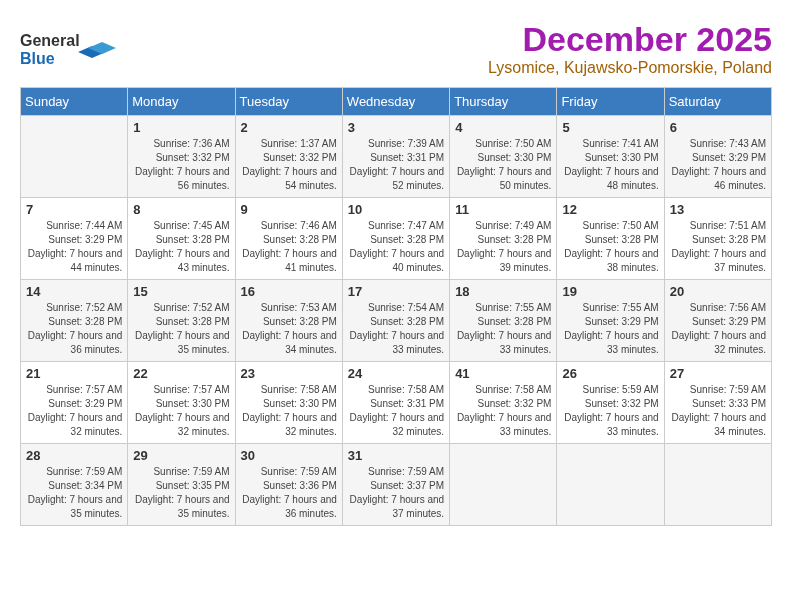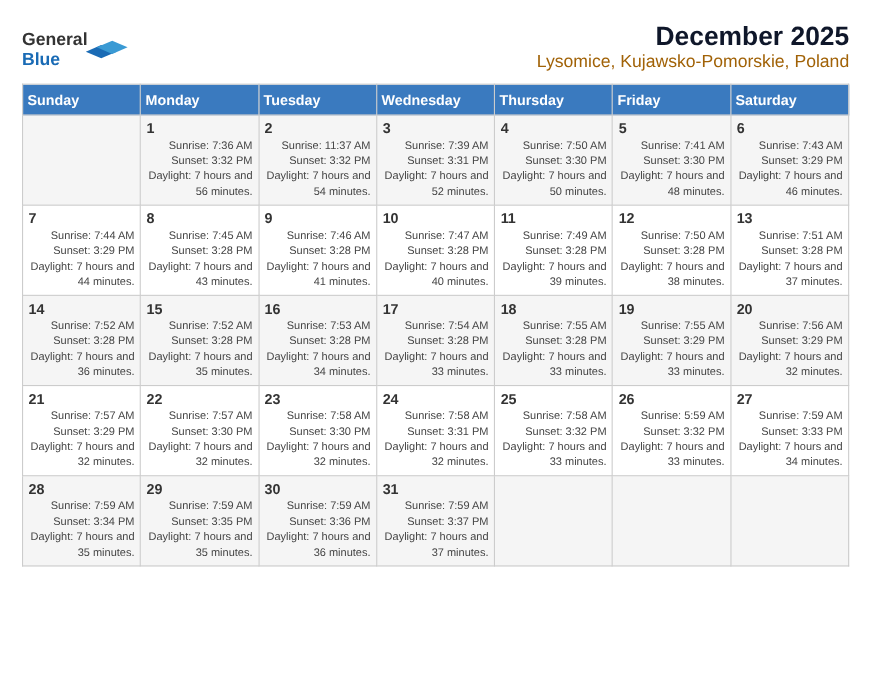--- a/index.html
+++ b/index.html
@@ -18,40 +18,40 @@
     }
     .logo {
       display: flex;
       flex-direction: column;
       align-items: flex-start;
     }
     .title-block {
       text-align: right;
     }
     .main-title {
-      font-size: 24px;
+      font-size: 34px;
       font-weight: bold;
-      color: #0f172a;
+      color: #a21caf;
     }
     .subtitle {
       font-size: 16px;
       color: #a16207;
     }
     table {
       width: 100%;
       border-collapse: collapse;
       font-size: 11px;
     }
     thead tr th {
       background-color: #3a7abf;
       color: #fff;
       padding: 6px 4px;
       text-align: left;
       font-size: 13px;
-      font-weight: bold;
+      font-weight: normal;
       border: 1px solid #ccc;
     }
     tbody tr td {
       border: 1px solid #ccc;
       vertical-align: top;
       padding: 4px 5px;
       height: 80px;
       width: calc(100% / 7);
       color: #333;
     }
@@ -114,21 +114,21 @@
         <td class="empty-cell"></td>
         <td>
           <span class="day-num">1</span>
           <div class="day-info">Sunrise: 7:36 AM
 Sunset: 3:32 PM
 Daylight: 7 hours
 and 56 minutes.</div>
         </td>
         <td>
           <span class="day-num">2</span>
-          <div class="day-info">Sunrise: 11:37 AM
+          <div class="day-info">Sunrise: 1:37 AM
 Sunset: 3:32 PM
 Daylight: 7 hours
 and 54 minutes.</div>
         </td>
         <td>
           <span class="day-num">3</span>
           <div class="day-info">Sunrise: 7:39 AM
 Sunset: 3:31 PM
 Daylight: 7 hours
 and 52 minutes.</div>
@@ -280,21 +280,21 @@
 and 32 minutes.</div>
         </td>
         <td>
           <span class="day-num">24</span>
           <div class="day-info">Sunrise: 7:58 AM
 Sunset: 3:31 PM
 Daylight: 7 hours
 and 32 minutes.</div>
         </td>
         <td>
-          <span class="day-num">25</span>
+          <span class="day-num">41</span>
           <div class="day-info">Sunrise: 7:58 AM
 Sunset: 3:32 PM
 Daylight: 7 hours
 and 33 minutes.</div>
         </td>
         <td>
           <span class="day-num">26</span>
           <div class="day-info">Sunrise: 5:59 AM
 Sunset: 3:32 PM
 Daylight: 7 hours

